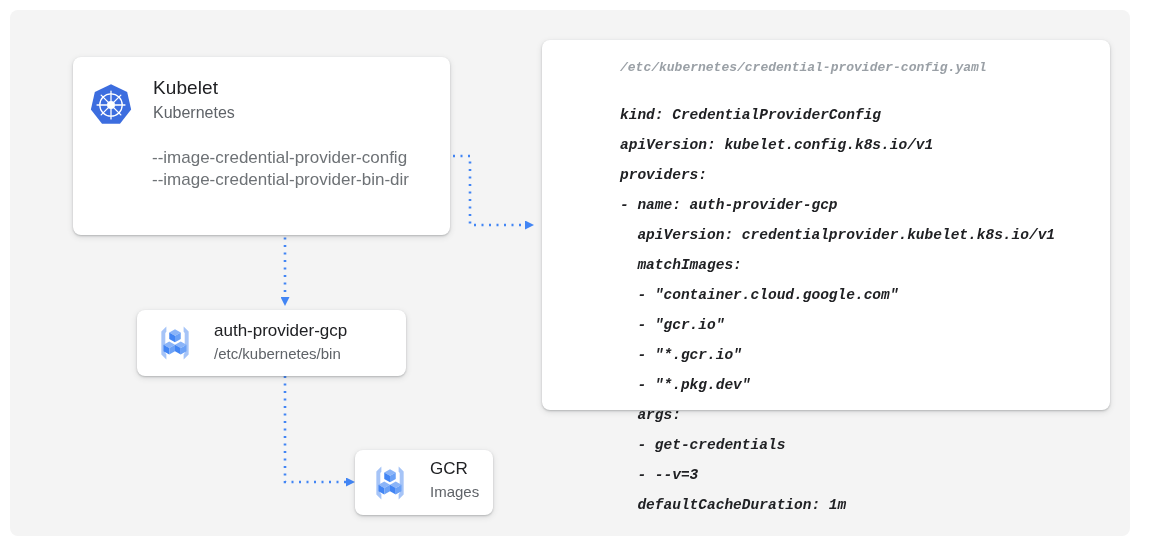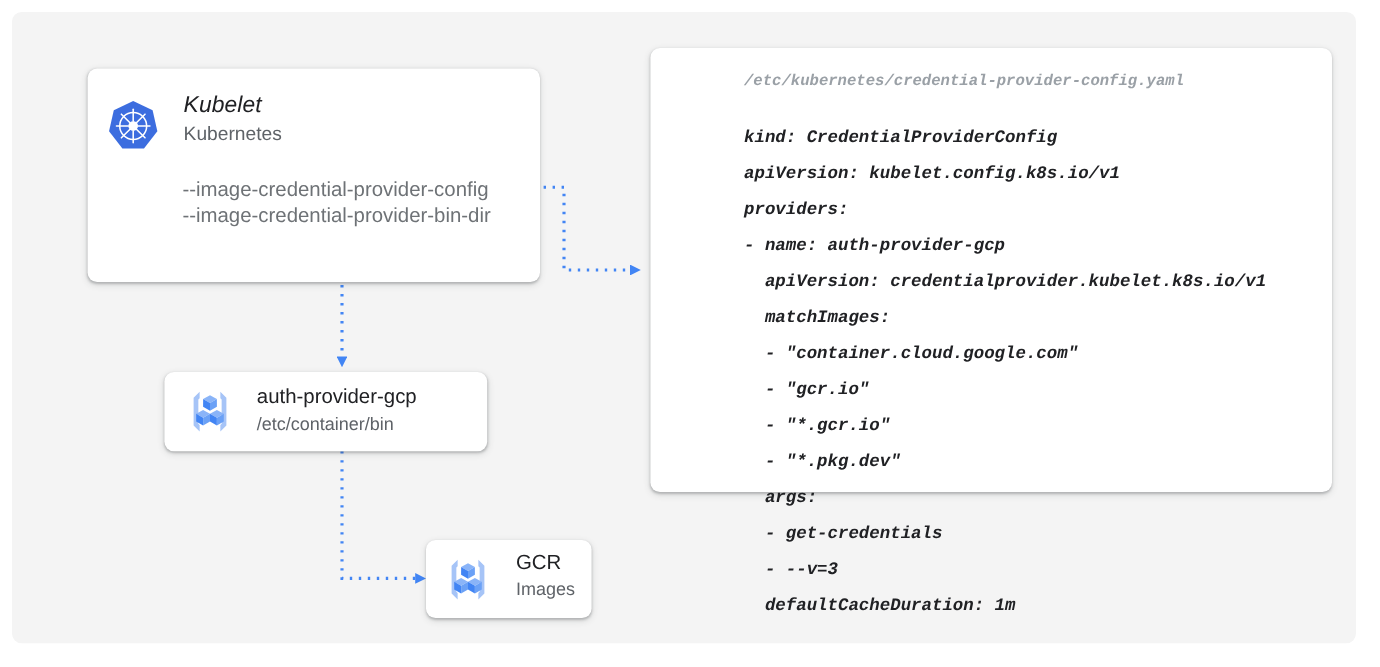--- a/index.html
+++ b/index.html
@@ -52,21 +52,20 @@
     width: 46px;
     height: 46px;
   }
   #kubelet-card .title {
     position: absolute;
     left: 80px;
     top: 20px;
     font-size: 19px;
     color: #202124;
     letter-spacing: .1px;
-    font-style: italic;
   }
   #kubelet-card .subtitle {
     position: absolute;
     left: 80px;
     top: 47px;
     font-size: 16px;
     color: #5f6368;
   }
   #kubelet-card .flag {
     position: absolute;
@@ -245,21 +244,21 @@
         </g>
 
         <g>
           <path d="M40,30 L48,34.5 L40,39 L32,34.5 z" fill="#8ab4f8"></path>
           <path d="M32,34.5 L40,39 L40,48 L32,43.5 z" fill="#4285f4"></path>
           <path d="M48,34.5 L40,39 L40,48 L48,43.5 z" fill="#6ba1f6"></path>
         </g>
       </svg>
     </span>
     <div class="title">auth-provider-gcp</div>
-    <div class="subtitle">/etc/container/bin</div>
+    <div class="subtitle">/etc/kubernetes/bin</div>
   </div>
 
   <div class="card" id="gcr-card">
     <span class="gcr-logo">
       <svg viewBox="0 0 64 64" width="46" height="46">
         <path d="M20,9 L13,16 L13,48 L20,55 L20,47.5 L18.5,46 L18.5,18 L20,16.5 z" fill="#a6c4f7"></path>
         <path d="M44,9 L51,16 L51,48 L44,55 L44,47.5 L45.5,46 L45.5,18 L44,16.5 z" fill="#a6c4f7"></path>
         <g>
           <path d="M32,13 L40,17.5 L32,22 L24,17.5 z" fill="#8ab4f8"></path>
           <path d="M24,17.5 L32,22 L32,31 L24,26.5 z" fill="#4285f4"></path>

